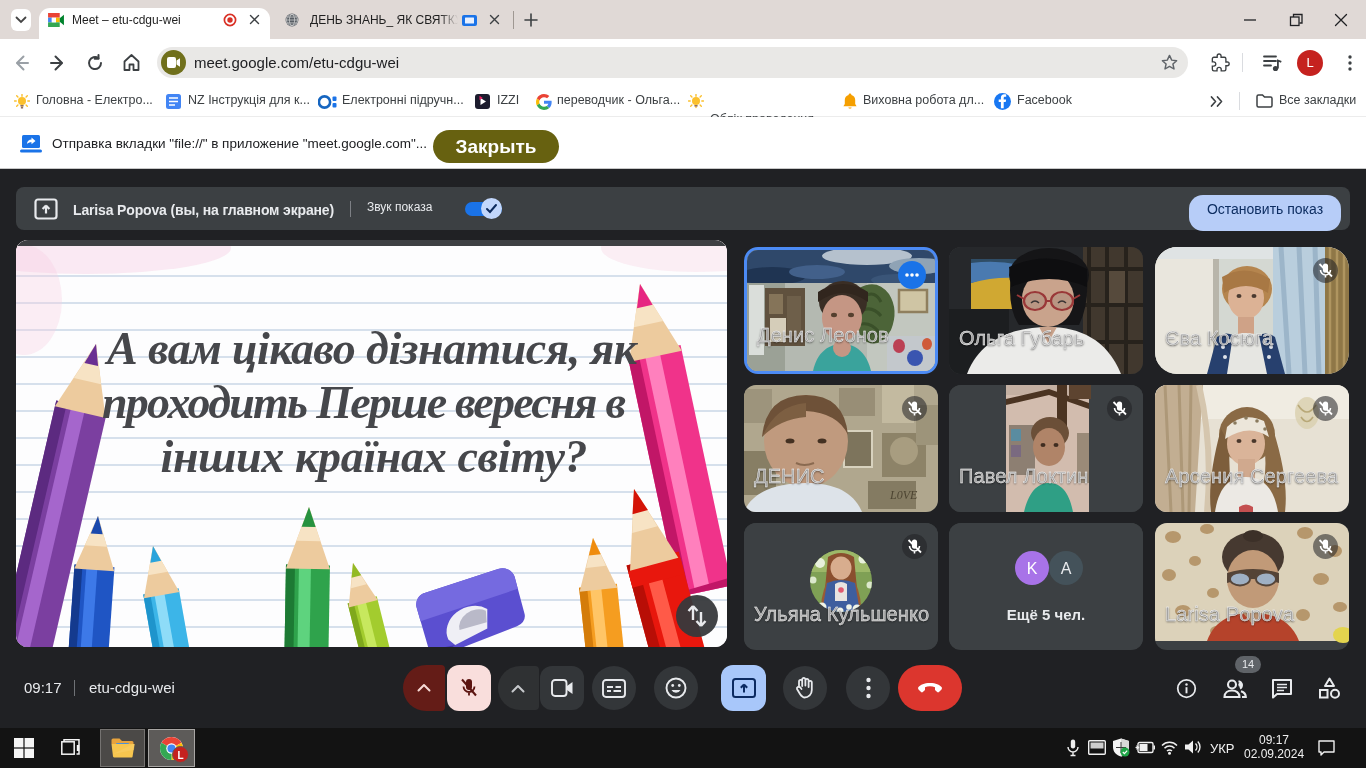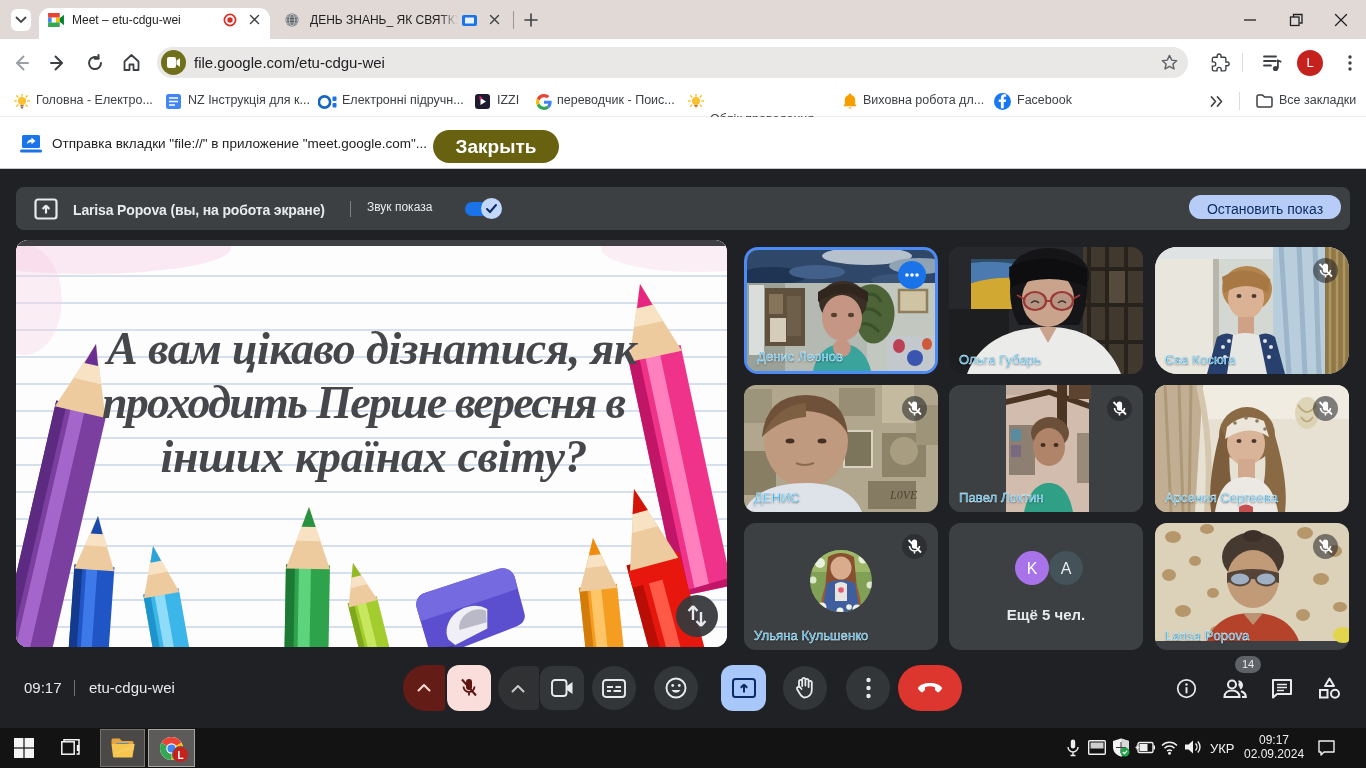--- a/index.html
+++ b/index.html
@@ -1,21 +1,21 @@
 <!DOCTYPE html>
 <html><head>
 <meta charset="utf-8">
 <style>
   * { margin:0; padding:0; box-sizing:border-box; }
   html,body { width:1366px; height:768px; overflow:hidden; background:#202124;
     font-family:"Liberation Sans", sans-serif; }
   .abs { position:absolute; }
   .bmt { top:93px; font-size:12.5px; color:#3c4043; }
   .tile { width:194px; height:127px; border-radius:12px; overflow:hidden; background:#3c4043; }
-  .nm { position:absolute; left:10px; bottom:7px; font-size:13px; color:#0ea5e9;
+  .nm { position:absolute; left:10px; bottom:24px; font-size:20px; color:#a3a3a3;
         text-shadow:0 1px 2px rgba(0,0,0,.6); letter-spacing:0.1px;
         -webkit-text-stroke:0.4px #fff; }
   .mic { position:absolute; right:11px; top:11px; width:25px; height:25px; border-radius:50%;
          background:rgba(32,33,36,.55); }
   .cbtn { top:666px; width:44px; height:44px; border-radius:50%; background:#333639; }
   
   #stage { position:relative; width:1366px; height:768px; }
   svg { display:block; }
 </style>
 </head>
@@ -98,21 +98,21 @@
   <svg class="abs" style="left:122px;top:53px" width="19" height="19" viewBox="0 0 19 19">
       <path d="M2.5 8.5 L9.5 2 L16.5 8.5 V17 H11.5 V11.5 H7.5 V17 H2.5 Z" stroke="#3c4043" stroke-width="1.8" fill="none" stroke-linejoin="round"></path>
     </svg>
 
   <div class="abs" style="left:157px;top:47px;width:1031px;height:31px;background:#e9e8e6;border-radius:16px;"></div>
   <div class="abs" style="left:161px;top:50px;width:25px;height:25px;background:#70701c;border-radius:50%;"></div>
   <svg class="abs" style="left:167px;top:57px" width="13" height="11" viewBox="0 0 13 11">
       <rect x="0" y="0" width="9" height="11" rx="2" fill="#fff"></rect>
       <path d="M9.5 3.5 L13 1.2 V9.8 L9.5 7.5 Z" fill="#fff"></path>
     </svg>
-  <div class="abs" style="left:194px;top:54px;font-size:15px;color:#202124;">file.google.com/etu-cdgu-wei</div>
+  <div class="abs" style="left:194px;top:54px;font-size:15px;color:#202124;">meet.google.com/etu-cdgu-wei</div>
   <svg class="abs" style="left:1160px;top:53px" width="19" height="19" viewBox="0 0 24 24">
       <path d="M12 3 L14.8 9 L21 9.7 L16.3 13.9 L17.7 20.2 L12 16.9 L6.3 20.2 L7.7 13.9 L3 9.7 L9.2 9 Z" fill="none" stroke="#5f6368" stroke-width="1.8" stroke-linejoin="round"></path>
     </svg>
 
   <svg class="abs" style="left:1211px;top:53px" width="19" height="19" viewBox="0 0 24 24">
       <path d="M20.5 11.5 h-1.7 V7.3 a1.9 1.9 0 0 0 -1.9 -1.9 H12.7 V3.7 a2.45 2.45 0 0 0 -4.9 0 v1.7 H3.6 A1.9 1.9 0 0 0 1.7 7.3 v4 h1.7 a2.65 2.65 0 0 1 0 5.3 H1.7 v4 a1.9 1.9 0 0 0 1.9 1.9 h4 v-1.7 a2.65 2.65 0 0 1 5.3 0 v1.7 h4 a1.9 1.9 0 0 0 1.9 -1.9 V16.1 h1.7 a2.45 2.45 0 0 0 0 -4.9 z" fill="none" stroke="#3c4043" stroke-width="1.7"></path>
     </svg>
   <div class="abs" style="left:1242px;top:53px;width:1px;height:19px;background:#dadce0;"></div>
 
   <svg class="abs" style="left:1263px;top:54px" width="20" height="18" viewBox="0 0 20 18">
@@ -155,21 +155,21 @@
       <path d="M5.5 4 L11 7.5 L5.5 11 Z" fill="#fff"></path>
       <path d="M5.5 4 L11 7.5 L5.5 11 Z" fill="#e91e63" transform="translate(1.2,-0.6) scale(0.6)"></path>
     </svg>
   <div class="abs bmt" style="left:497px;">IZZI</div>
   <svg class="abs" style="left:536px;top:94px" width="16" height="16" viewBox="0 0 48 48">
       <path fill="#EA4335" d="M24 9.5c3.54 0 6.71 1.22 9.21 3.6l6.85-6.85C35.9 2.38 30.47 0 24 0 14.62 0 6.51 5.38 2.56 13.22l7.98 6.19C12.43 13.72 17.74 9.5 24 9.5z"></path>
       <path fill="#4285F4" d="M46.98 24.55c0-1.57-.15-3.09-.38-4.55H24v9.02h12.94c-.58 2.96-2.26 5.48-4.78 7.18l7.73 6c4.51-4.18 7.09-10.36 7.09-17.65z"></path>
       <path fill="#FBBC05" d="M10.53 28.59c-.48-1.45-.76-2.99-.76-4.59s.27-3.14.76-4.59l-7.98-6.19C.92 16.46 0 20.12 0 24c0 3.88.92 7.54 2.56 10.78l7.97-6.19z"></path>
       <path fill="#34A853" d="M24 48c6.48 0 11.93-2.13 15.89-5.81l-7.73-6c-2.15 1.45-4.92 2.3-8.16 2.3-6.26 0-11.57-4.22-13.47-9.91l-7.98 6.19C6.51 42.62 14.62 48 24 48z"></path>
     </svg>
-  <div class="abs bmt" style="left:557px;">переводчик - Поис...</div>
+  <div class="abs bmt" style="left:557px;">переводчик - Ольга...</div>
   <svg class="abs" style="left:688px;top:94px" width="16" height="16" viewBox="0 0 16 16">
       <circle cx="8" cy="7" r="4" fill="#fbc02d"></circle>
       <g stroke="#fbc02d" stroke-width="1.4" stroke-linecap="round">
         <path d="M8 0.5 V2.2 M8 11.8 V13.5 M0.5 7 H2.2 M13.8 7 H15.5 M2.7 1.7 L3.9 2.9 M12.1 11.1 L13.3 12.3 M13.3 1.7 L12.1 2.9 M3.9 11.1 L2.7 12.3"></path>
       </g>
       <rect x="6.3" y="11" width="3.4" height="1.6" rx="0.6" fill="#8d6e63"></rect>
     </svg>
   <div class="abs bmt" style="left:710px;margin-top:19px;">Облік проведення...</div>
   <svg class="abs" style="left:843px;top:93px" width="14" height="17" viewBox="0 0 14 17">
       <path d="M7 0.5 C7.8 0.5 8.4 1.1 8.4 1.9 C10.8 2.5 12.2 4.5 12.2 7 L12.2 11 L13.6 13.2 H0.4 L1.8 11 L1.8 7 C1.8 4.5 3.2 2.5 5.6 1.9 C5.6 1.1 6.2 0.5 7 0.5 Z" fill="#f59f00"></path>
@@ -199,29 +199,29 @@
   <div class="abs" style="left:52px;top:136px;font-size:13.5px;color:#202124;">Отправка вкладки "file://" в приложение "meet.google.com"...</div>
   <div class="abs" style="left:433px;top:130px;width:126px;height:33px;background:#676110;border-radius:17px;color:#fff;font-size:19px;font-weight:bold;text-align:center;line-height:33px;">Закрыть доступ</div>
 
   <div class="abs" style="left:0;top:170px;width:1366px;height:558px;background:#202124;"></div>
 
   <div class="abs" style="left:16px;top:187px;width:1334px;height:43px;background:#3c4043;border-radius:8px;"></div>
   <svg class="abs" style="left:34px;top:198px" width="24" height="22" viewBox="0 0 24 22">
     <rect x="1.5" y="1.5" width="21" height="19" rx="2.5" fill="none" stroke="#e8eaed" stroke-width="2.2"></rect>
     <path d="M12 15.5 V8.5 M12 7.5 L8.6 11 M12 7.5 L15.4 11" stroke="#e8eaed" stroke-width="2.2" fill="none"></path>
   </svg>
-  <div class="abs" style="left:73px;top:202px;font-size:14px;font-weight:bold;color:#e8eaed;letter-spacing:-0.15px;">Larisa Popova (вы, на робота экране)</div>
+  <div class="abs" style="left:73px;top:202px;font-size:14px;font-weight:bold;color:#e8eaed;letter-spacing:-0.15px;">Larisa Popova (вы, на главном экране)</div>
   <div class="abs" style="left:350px;top:201px;width:1px;height:16px;background:#7d8085;"></div>
   <div class="abs" style="left:367px;top:200px;font-size:12px;color:#e8eaed;">Звук показа</div>
   <div class="abs" style="left:465px;top:202px;width:37px;height:14px;background:#1a73e8;border-radius:7px;"></div>
   <div class="abs" style="left:481px;top:198px;width:21px;height:21px;background:#c2d7fc;border-radius:50%;"></div>
   <svg class="abs" style="left:485px;top:202px" width="13" height="13" viewBox="0 0 13 13">
       <path d="M2 7 L5 10 L11 3" stroke="#0d2b5e" stroke-width="2" fill="none" stroke-linecap="round"></path>
     </svg>
-  <div class="abs" style="left:1189px;top:195px;width:152px;height:24px;background:#b7cdf8;border-radius:14px;color:#0e2e62;font-size:14px;text-align:center;line-height:28px;">Остановить показ</div>
+  <div class="abs" style="left:1189px;top:195px;width:152px;height:36px;background:#b7cdf8;border-radius:14px;color:#0e2e62;font-size:14px;text-align:center;line-height:28px;">Остановить показ</div>
 
   <div class="abs" id="slide" style="left:16px;top:240px;width:711px;height:407px;border-radius:12px;overflow:hidden;background:#fdfcfd;">
   <svg width="711" height="407" viewBox="0 0 711 407">
     <rect width="711" height="407" fill="#fdfdfe"></rect>
 
     <g stroke="#c9d6e6" stroke-width="1.3">
       <path d="M0 36 H711 M0 63 H711 M0 90 H711 M0 117 H711 M0 144 H711 M0 171 H711 M0 198 H711 M0 225 H711 M0 252 H711 M0 279 H711 M0 306 H711 M0 333 H711 M0 360 H711 M0 387 H711"></path>
     </g>
 
     <ellipse cx="70" cy="8" rx="145" ry="26" fill="#f7d6e7" opacity="0.5"></ellipse>

